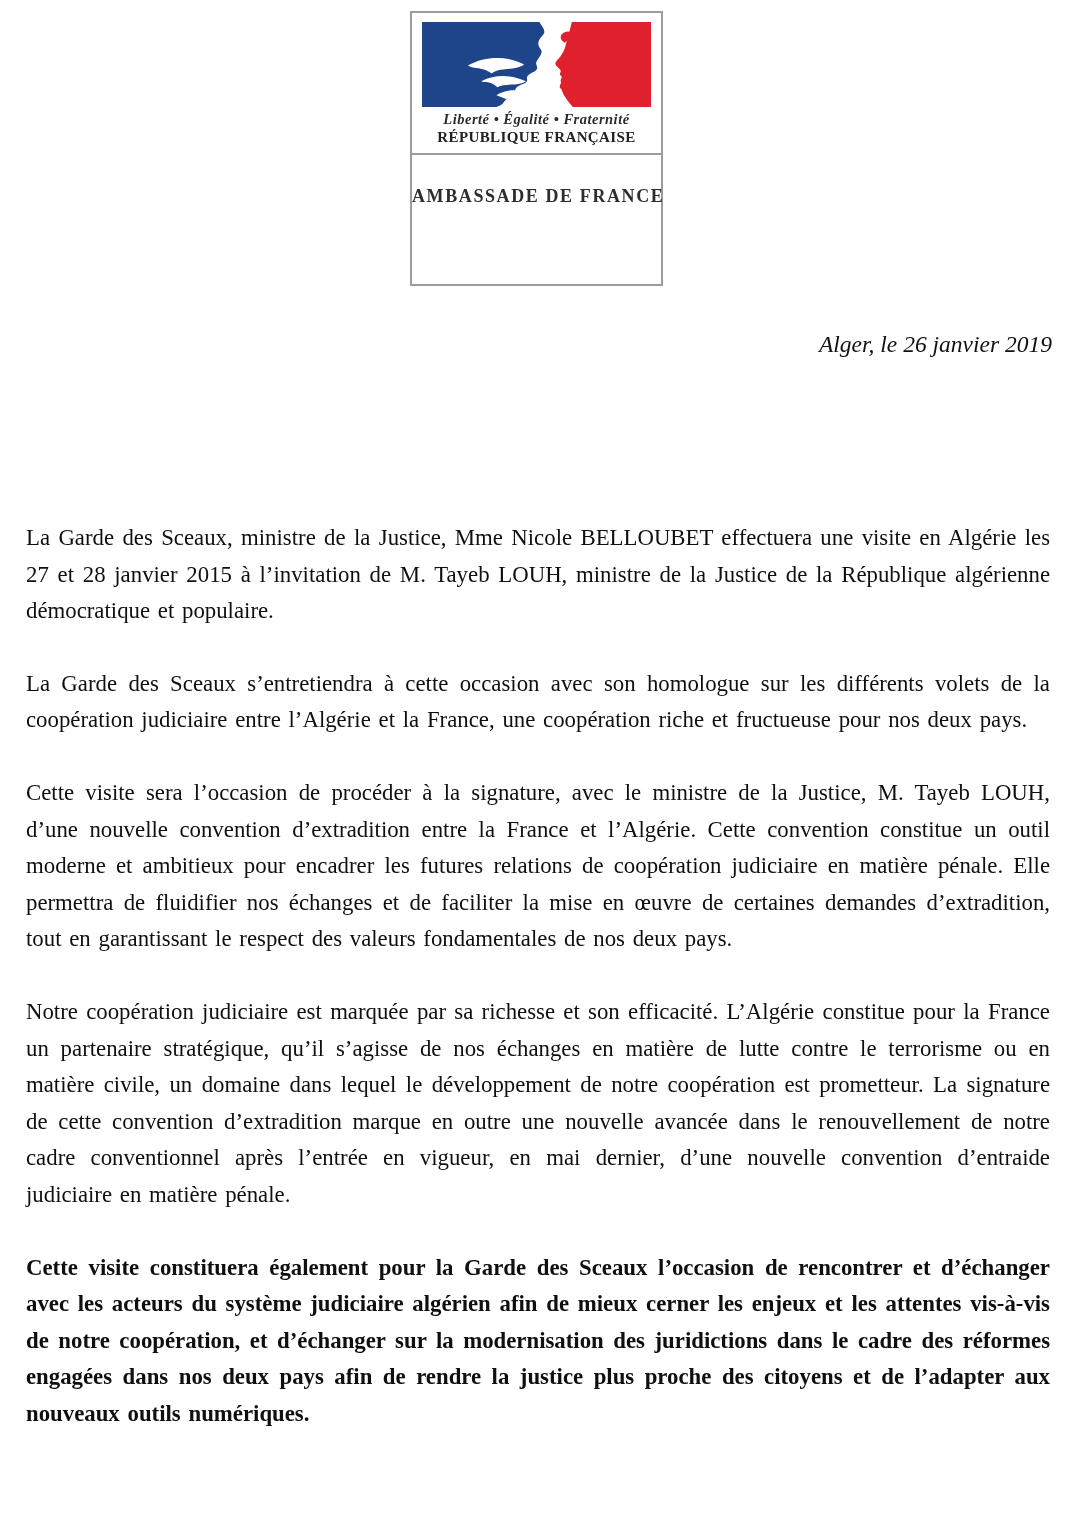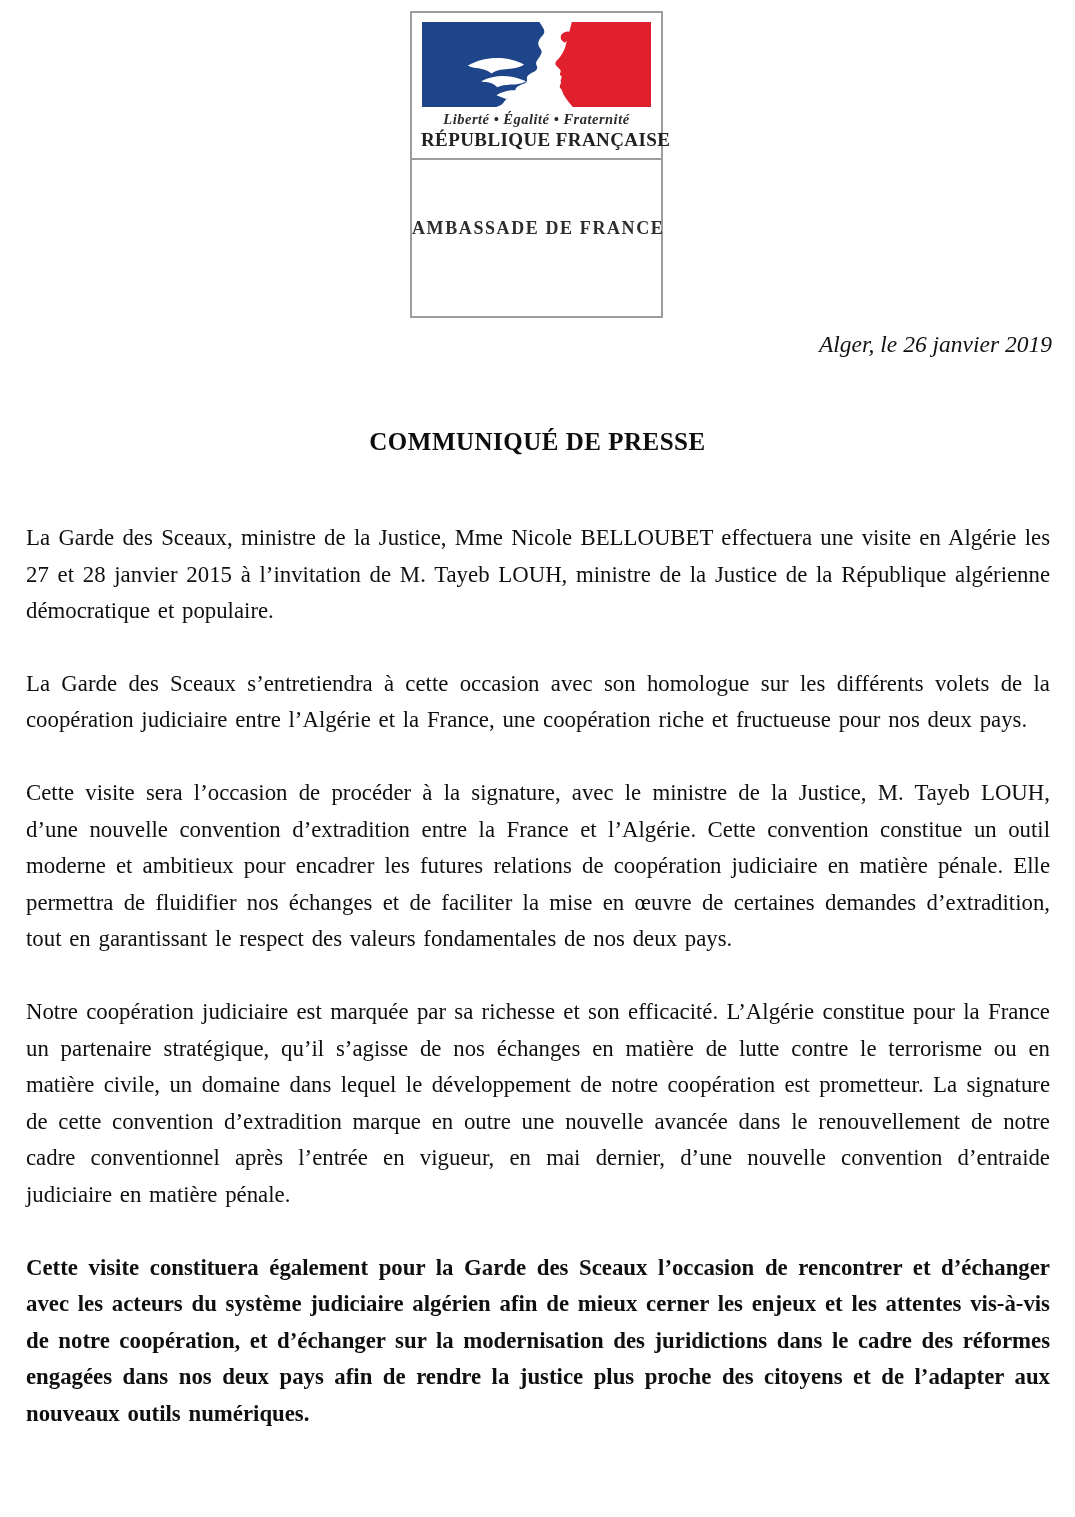--- a/index.html
+++ b/index.html
@@ -31,32 +31,31 @@
   .logo-motto {
     font-style: italic;
     font-weight: bold;
     font-size: 14.5px;
     letter-spacing: 0.5px;
     color: #2b2b2b;
     white-space: nowrap;
   }
   .logo-republic {
     font-weight: bold;
-    font-size: 19px;
+    font-size: 15px;
     letter-spacing: 0.4px;
     color: #222222;
     white-space: nowrap;
     margin-top: 1px;
   }
   .logo-bottom {
     height: 103px;
     padding-top: 26px;
     text-align: center;
     box-sizing: content-box;
-    margin-top: 27px;
   }
   .org-line {
     font-weight: 600;
     font-size: 18px;
     letter-spacing: 1.6px;
     line-height: 30px;
     color: #2d2d2d;
     white-space: nowrap;
   }
 
@@ -136,21 +135,20 @@
       <div class="logo-motto">Liberté • Égalité • Fraternité</div>
       <div class="logo-republic">RÉPUBLIQUE FRANÇAISE</div>
     </div>
     <div class="logo-bottom">
       <div class="org-line">AMBASSADE DE FRANCE</div>
     </div>
   </div>
 
   <div class="dateline">Alger, le 26 janvier 2019</div>
 
-  <div class="doc-title">COMMUNIQUÉ DE PRESSE</div>
 
   <div class="body-text">
     <p>La Garde des Sceaux, ministre de la Justice, Mme Nicole BELLOUBET effectuera une visite en Algérie les 27 et 28 janvier 2015 à l’invitation de M. Tayeb LOUH, ministre de la Justice de la République algérienne démocratique et populaire.</p>
     <p>La Garde des Sceaux s’entretiendra à cette occasion avec son homologue sur les différents volets de la coopération judiciaire entre l’Algérie et la France, une coopération riche et fructueuse pour nos deux pays.</p>
     <p>Cette visite sera l’occasion de procéder à la signature, avec le ministre de la Justice, M. Tayeb LOUH, d’une nouvelle convention d’extradition entre la France et l’Algérie. Cette convention constitue un outil moderne et ambitieux pour encadrer les futures relations de coopération judiciaire en matière pénale. Elle permettra de fluidifier nos échanges et de faciliter la mise en œuvre de certaines demandes d’extradition, tout en garantissant le respect des valeurs fondamentales de nos deux pays.</p>
     <p>Notre coopération judiciaire est marquée par sa richesse et son efficacité. L’Algérie constitue pour la France un partenaire stratégique, qu’il s’agisse de nos échanges en matière de lutte contre le terrorisme ou en matière civile, un domaine dans lequel le développement de notre coopération est prometteur. La signature de cette convention d’extradition marque en outre une nouvelle avancée dans le renouvellement de notre cadre conventionnel après l’entrée en vigueur, en mai dernier, d’une nouvelle convention d’entraide judiciaire en matière pénale.</p>
     <p>Cette visite constituera également pour la Garde des Sceaux l’occasion de rencontrer et d’échanger avec les acteurs du système judiciaire algérien afin de mieux cerner les enjeux et les attentes vis-à-vis de notre coopération, et d’échanger sur la modernisation des juridictions dans le cadre des réformes engagées dans nos deux pays afin de rendre la justice plus proche des citoyens et de l’adapter aux nouveaux outils numériques.</p>
   </div>
 
 </div>

